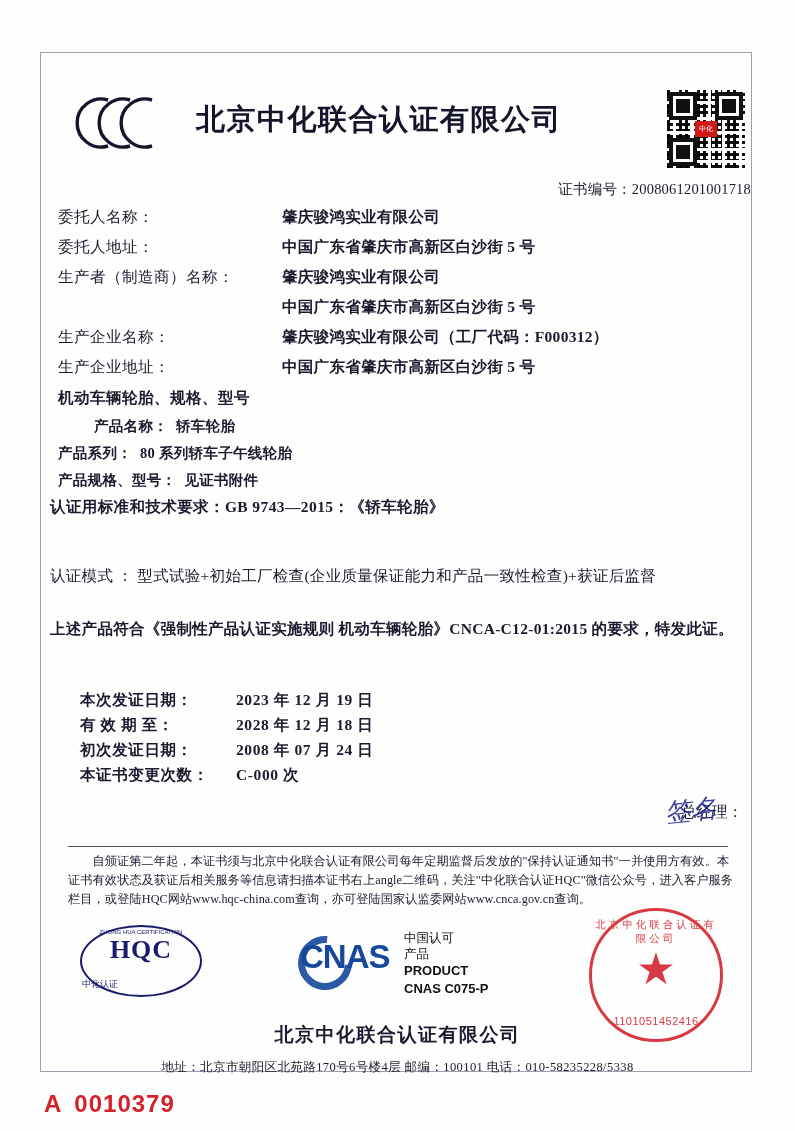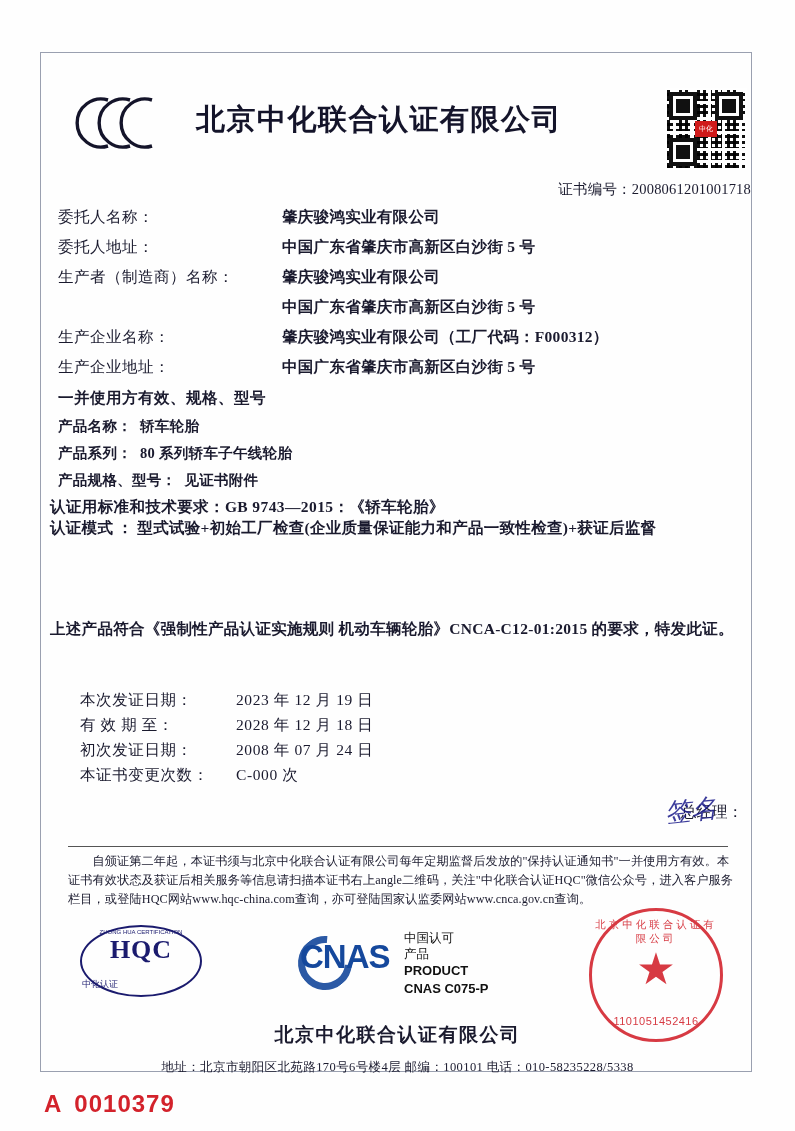--- a/index.html
+++ b/index.html
@@ -145,24 +145,24 @@
 
   .std-line {
     position: absolute;
     left: 50px; top: 497px;
     font-size: 15.5px;
     font-weight: bold;
     letter-spacing: 0.4px;
   }
   .mode-line {
     position: absolute;
-    left: 50px; top: 514px;
+    left: 50px; top: 562px;
     width: 690px;
     font-size: 15.5px;
-    font-weight: bold;
+    font-weight: normal;
     line-height: 28px;
     letter-spacing: 0.3px;
   }
   .conform {
     position: absolute;
     left: 50px; top: 614px;
     width: 700px;
     font-size: 15.5px;
     font-weight: bold;
     line-height: 29px;
@@ -171,21 +171,21 @@
 
   
   .dates {
     position: absolute;
     left: 80px; top: 690px;
     font-size: 15.5px;
   }
   .drow {
     position: relative;
     height: 25px;
-    font-weight: normal;
+    font-weight: bold;
     letter-spacing: 0.6px;
     white-space: nowrap;
   }
   .drow .dl { display: inline-block; width: 156px; }
   .drow .dv { }
 
   .manager {
     position: absolute;
     right: 52px; top: 802px;
     font-size: 15.5px;
@@ -421,22 +421,22 @@
     <div class="row">
       <span class="lbl">生产企业名称：</span>
       <span class="val">肇庆骏鸿实业有限公司（工厂代码：F000312）</span>
     </div>
     <div class="row">
       <span class="lbl">生产企业地址：</span>
       <span class="val">中国广东省肇庆市高新区白沙街 5 号</span>
     </div>
   </div>
 
-  <div class="section-head">一并使用方有效、规格、型号</div>
-  <div class="sub" style="top:417px;">
+  <div class="section-head">机动车辆轮胎、规格、型号</div>
+  <div class="sub" style="top:417px;margin-left:36px;">
     <span>产品名称：</span><span class="sv">轿车轮胎</span>
   </div>
   <div class="sub" style="top:444px;">
     <span>产品系列：</span><span class="sv">80 系列轿车子午线轮胎</span>
   </div>
   <div class="sub" style="top:471px;">
     <span>产品规格、型号：</span><span class="sv">见证书附件</span>
   </div>
 
   <div class="std-line">认证用标准和技术要求：GB 9743—2015：《轿车轮胎》</div>

